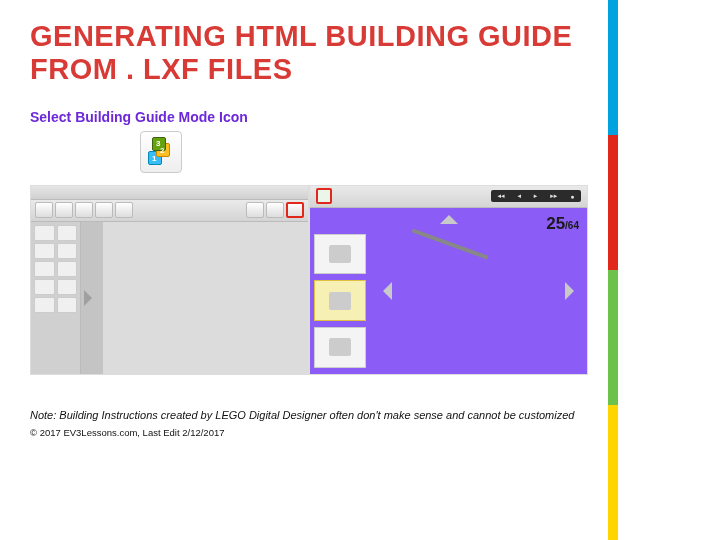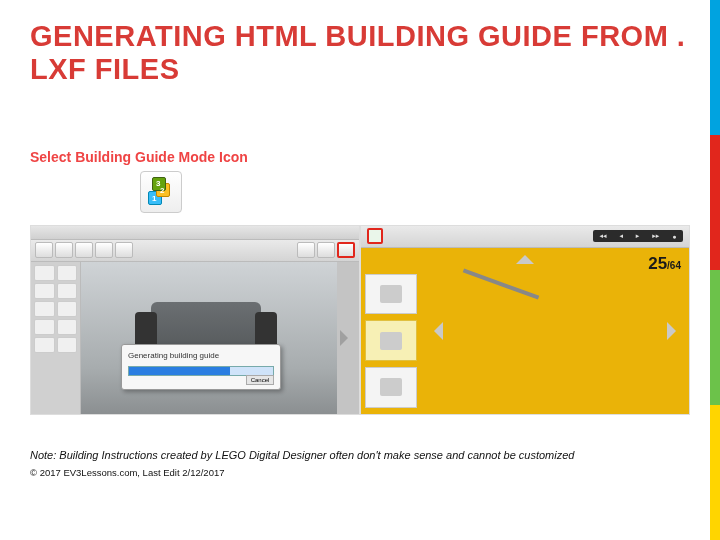--- a/index.html
+++ b/index.html
@@ -1,19 +1,19 @@
 <!DOCTYPE html>
 <html><head>
 <meta charset="utf-8">
 <style>
   * { box-sizing: border-box; margin: 0; padding: 0; }
   html, body { width: 720px; height: 540px; font-family: Arial, Helvetica, sans-serif; background: #fff; }
   .slide {
     position: relative;
-    width: 720px; height: 540px;
+    width: 618px; height: 540px;
     padding: 20px 30px 2px 30px;
     border-radius: 24px;
   }
   .edge-right {
     position: absolute; top: 0; right: 0; bottom: 0; width: 10px;
     display: flex; flex-direction: column;
   }
   .edge-right div { flex: 1; }
   .er1 { background: #00a3e0; }
   .er2 { background: #e1261c; }
@@ -30,23 +30,22 @@
     margin-bottom: 22px;
   }
   .columns {
     display: flex;
     gap: 40px;
   }
   .col { flex: 1; }
   .col h3 {
     font-weight: bold;
     font-size: 14px;
-    color: #ef4444;
+    color: #6d28d9;
     margin-bottom: 6px;
-    margin-top: 40px;
   }
   .iconbox {
     width: 42px; height: 42px;
     border: 1px solid #ccc;
     border-radius: 4px;
     background: linear-gradient(#fff,#eee);
     display: flex; align-items: center; justify-content: center;
     margin: 4px auto 10px 110px;
   }
   .iconbox.right { margin-left: 60px; }
@@ -127,21 +126,21 @@
   
   .bi-top {
     height: 22px; background: linear-gradient(#eaeaea,#d4d4d4);
     border-bottom:1px solid #bbb; display:flex; align-items:center; padding:0 6px; gap:4px;
   }
   .bi-top .sq { width:16px; height:16px; background:#eaf6ea; border:2px solid #e1261c; border-radius:2px; }
   .bi-top .spacer{flex:1;}
   .bi-top .playbar{ width:90px; height:12px; background:#2b2b2b; border-radius:2px; display:flex; align-items:center; justify-content:space-around;}
   .bi-top .playbar span{ color:#ddd; font-size:7px; }
   .bi-body{ position:absolute; inset:22px 0 0 0; background:#e9e9e9; display:flex;}
-  .bi-main{ flex:1; position:relative; background:#eab308;}
+  .bi-main{ flex:1; position:relative; background:#8b5cf6;}
   .step-count{
     position:absolute; top:6px; right:8px;
     font-weight:900; color:#1a1a1a; font-size:17px;
   }
   .step-small{ font-size:10px; font-weight:700;}
   
   .thumb{
     width:52px; height:44px; border:1px solid #ccc; background:#f4f4f4;
     display:flex; align-items:center; justify-content:center;
   }
@@ -246,29 +245,20 @@
           <div class="cell"></div>
           <div class="cell"></div>
           <div class="cell"></div>
           <div class="cell"></div>
           <div class="cell"></div>
           <div class="cell"></div>
           <div class="cell"></div>
           <div class="cell"></div>
           <div class="cell"></div>
           <div class="cell"></div>
-        </div>
-        <div class="ldd-canvas">
-          <div class="up-grey"></div>
-          <div class="robot"></div>
-          <div class="dlg">
-            <div class="x">Generating building guide</div>
-            <div class="bar"></div>
-            <div class="ok">Cancel</div>
-          </div>
         </div>
         <div class="grey-right">
           <div style="width:0;height:0;border:8px solid transparent;border-left-color:#a0a0a0"></div>
         </div>
       </div>
     </div>
 
     <div class="shot">
       <div class="bi-top">
         <div class="sq"></div>

